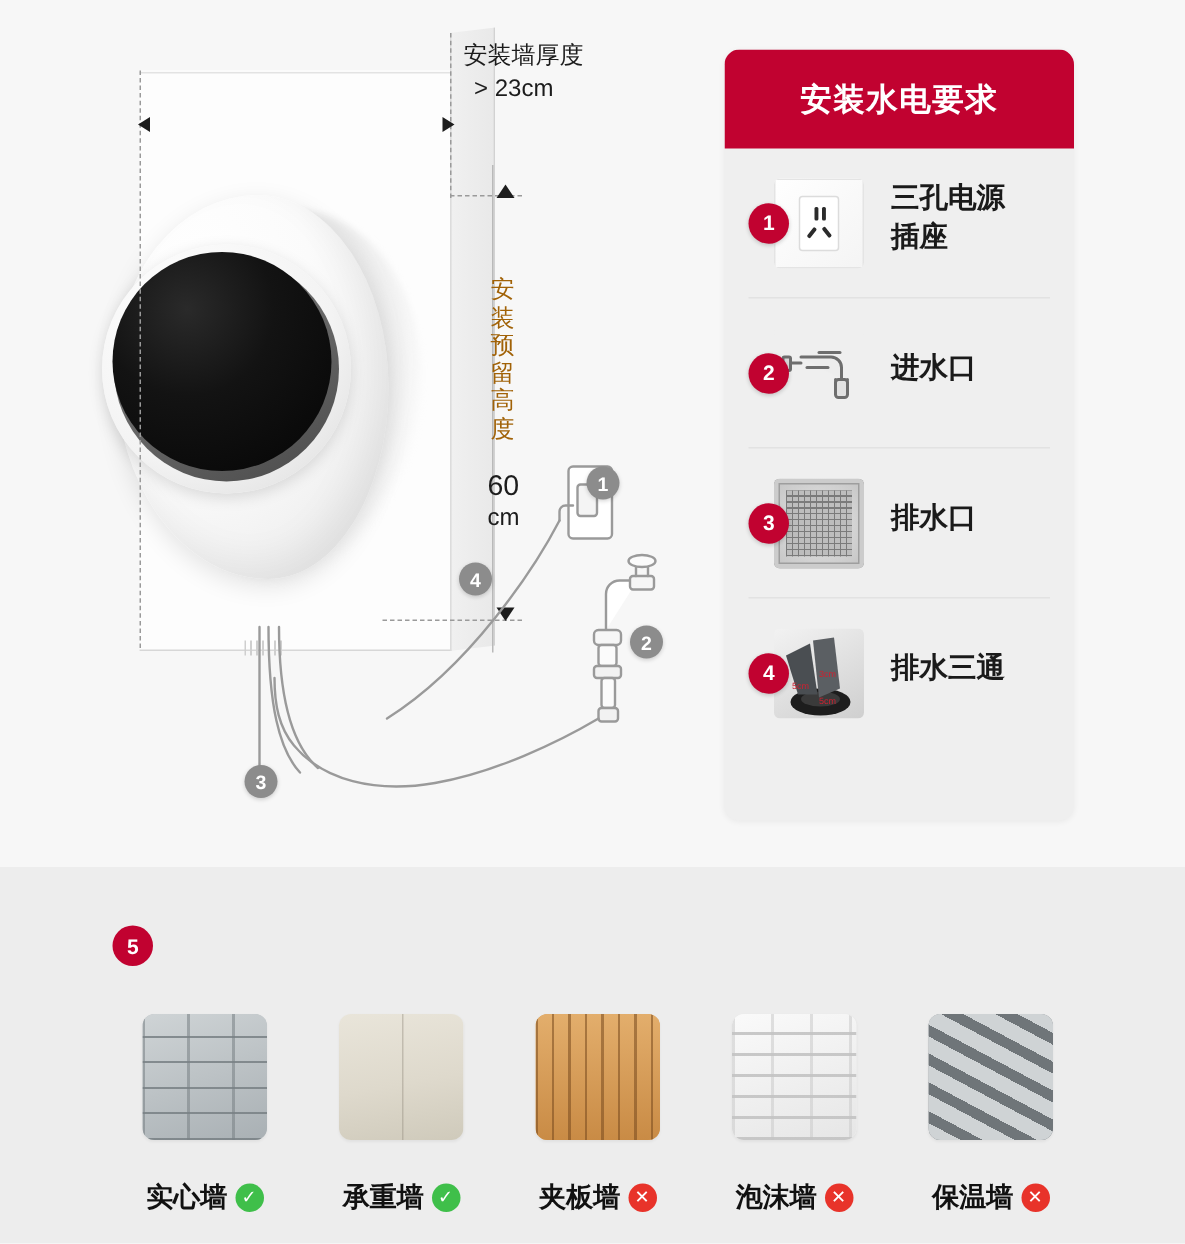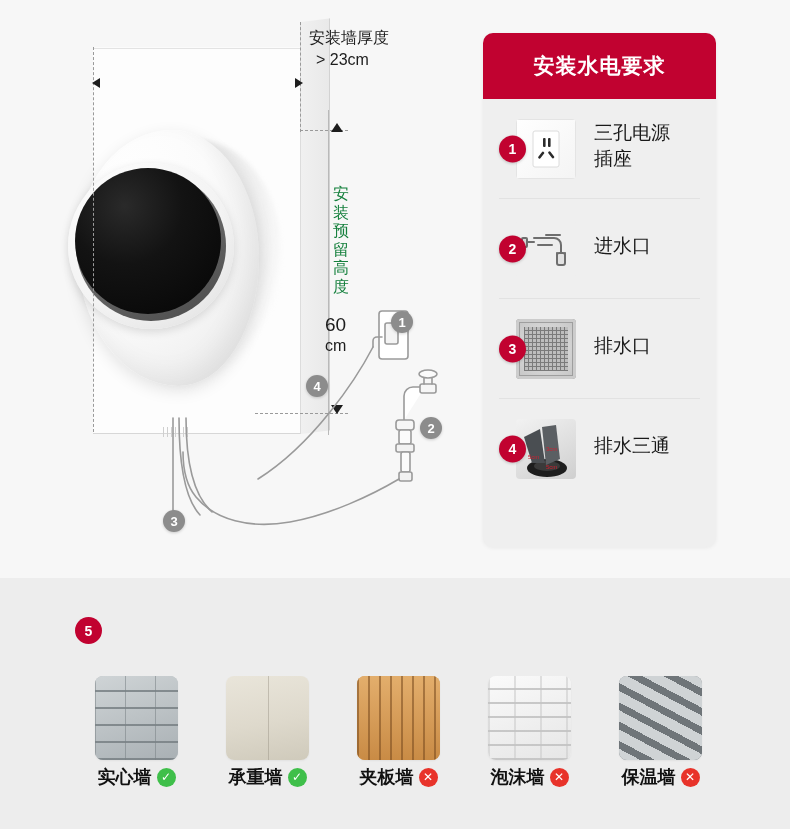--- a/index.html
+++ b/index.html
@@ -117,24 +117,24 @@
     position: absolute;
     color: #1c1c1c;
     font-size: 16px;
     line-height: 1.28;
     white-space: nowrap;
   }
   .dim-label.center { text-align: center; margin-left: 44px; }
   .vert-label {
     position: absolute;
     width: 22px;
-    color: #15803d;
+    color: #a16207;
     font-size: 16px;
     line-height: 1.16;
-    text-align: right;
+    text-align: left;
     word-break: break-all;
   }
   .tri {
     position: absolute; width: 0; height: 0;
   }
   .tri.left  { border-top: 5px solid transparent; border-bottom: 5px solid transparent; border-right: 8px solid #1d1d1d; }
   .tri.right { border-top: 5px solid transparent; border-bottom: 5px solid transparent; border-left: 8px solid #1d1d1d; }
   .tri.up    { border-left: 6px solid transparent; border-right: 6px solid transparent; border-bottom: 9px solid #1d1d1d; }
   .tri.down  { border-left: 6px solid transparent; border-right: 6px solid transparent; border-top: 9px solid #1d1d1d; }
 
@@ -184,21 +184,21 @@
   }
   .req-thumb {
     position: absolute; left: 17px; top: 50%; transform: translateY(-50%);
     width: 60px; height: 60px;
     border-radius: 4px;
     overflow: hidden;
     z-index: 2;
   }
   .req-label {
     position: absolute; left: 95px;
-    font-size: 19px; color: #1a1a1a; font-weight: normal;
+    font-size: 19px; color: #1a1a1a; font-weight: bold;
     line-height: 1.24;
   }
 
   
   .thumb-socket {
     width: 100%; height: 100%;
     background: linear-gradient(135deg,#ffffff 0%,#f4f4f4 100%);
     box-shadow: inset 0 0 0 1px #e4e4e4;
     display: flex; align-items: center; justify-content: center;
   }
@@ -221,21 +221,21 @@
     position: absolute; left: 86px; top: 676px;
     width: 625px;
     display: flex; justify-content: space-between;
   }
   .wt-cell { width: 101px; display: flex; flex-direction: column; align-items: center; }
   .wt-img {
     width: 83px; height: 84px; border-radius: 8px; overflow: hidden;
     box-shadow: 0 1px 2px rgba(0,0,0,0.05);
   }
   .wt-caption {
-    margin-top: 5px;
+    margin-top: 26px;
     display: flex; align-items: center; gap: 5px;
     font-size: 18px; color: #111; font-weight: bold;
     white-space: nowrap;
   }
   .mark {
     width: 19px; height: 19px; border-radius: 50%;
     display: flex; align-items: center; justify-content: center;
     color: #fff; font-size: 12px; font-weight: bold;
     flex: none;
   }

